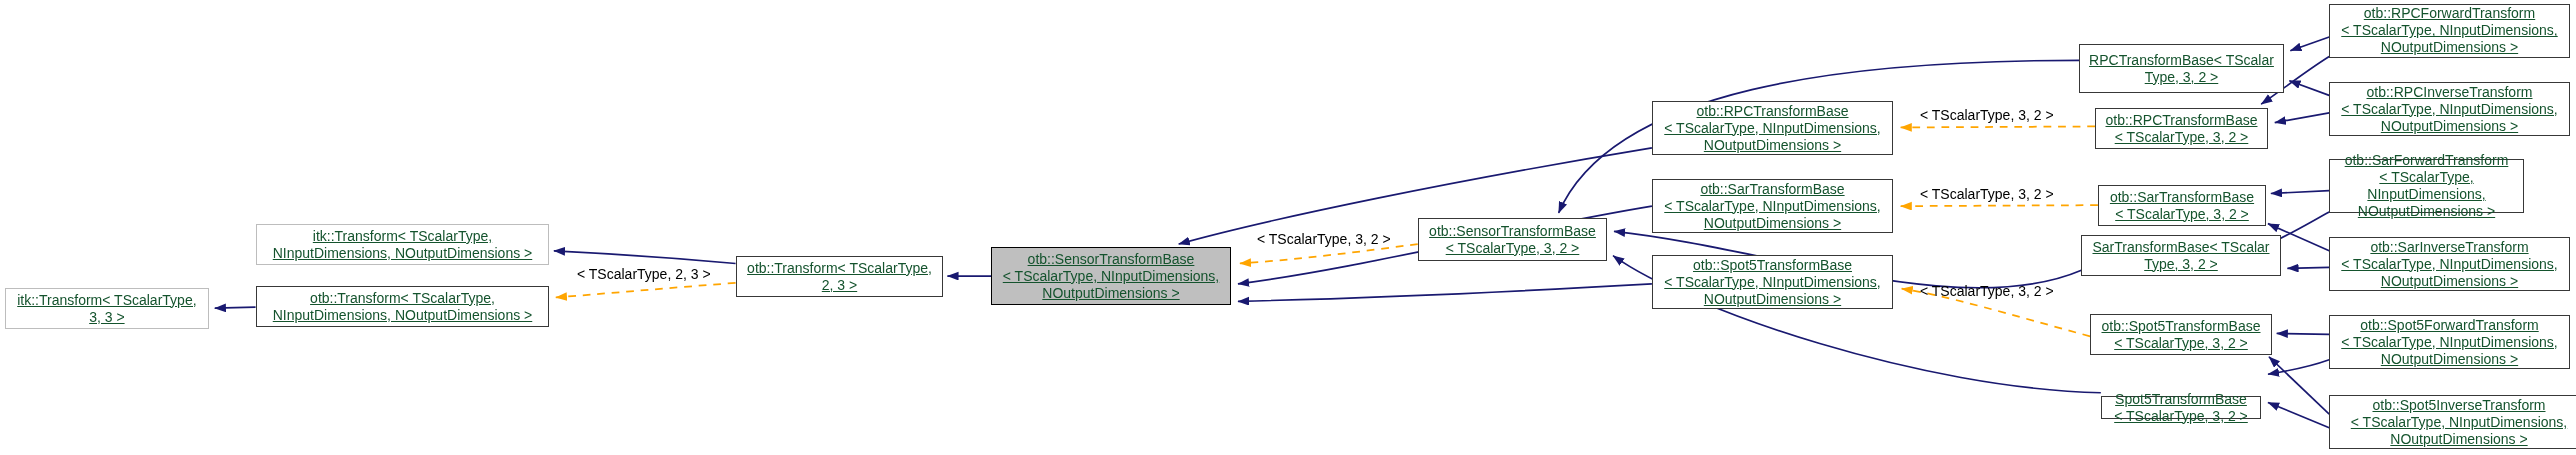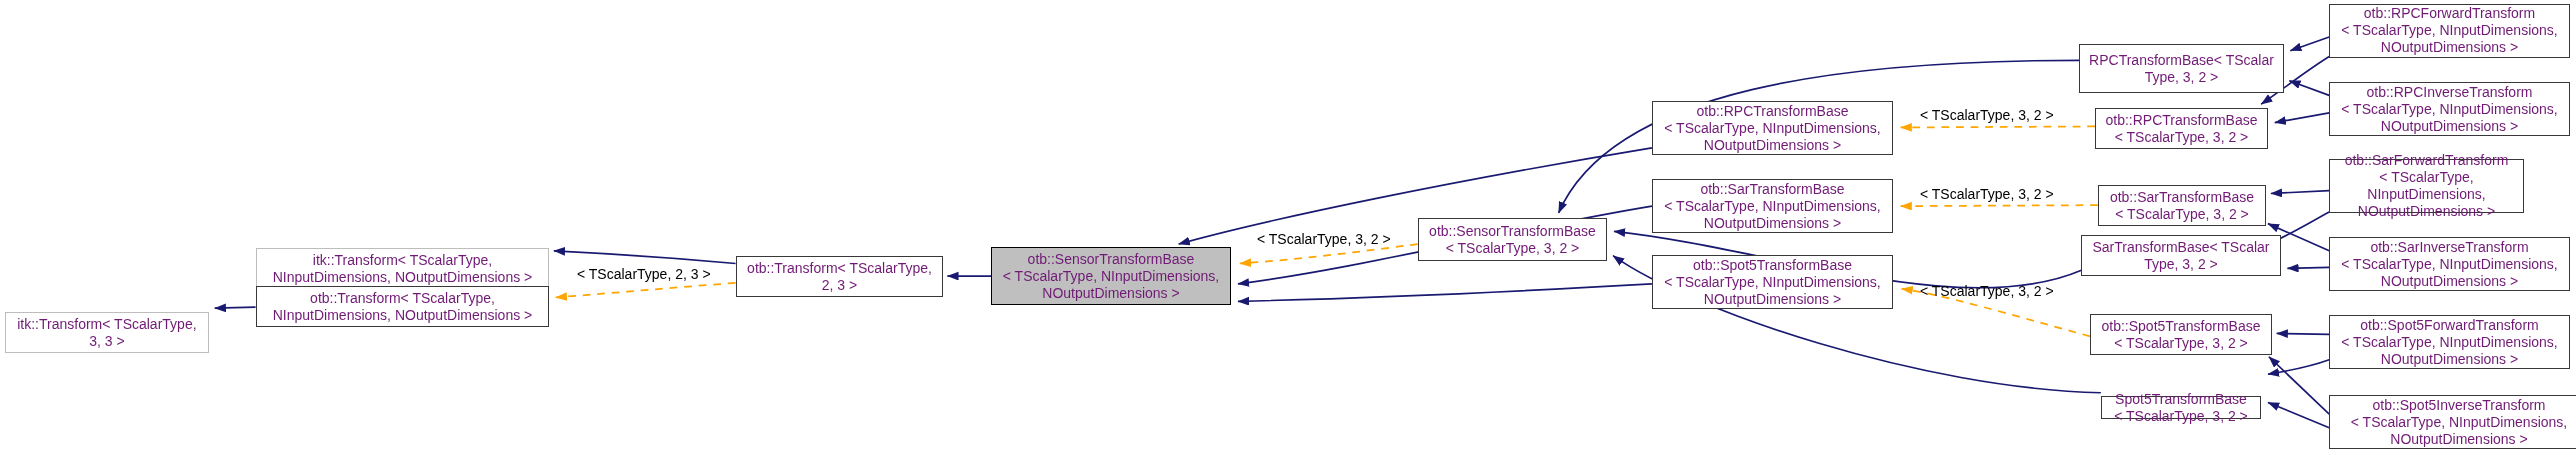--- a/index.html
+++ b/index.html
@@ -9,33 +9,34 @@
     font-family:"Liberation Sans",sans-serif;
     background:#ffffff;
     overflow:hidden;
   }
   svg.edges{position:absolute;left:0;top:0;z-index:0;}
   .node{
     position:absolute;
     box-sizing:border-box;
     background:#ffffff;
     border:1.9px solid #383838;
-    color:#701a75;
+    color:#14532d;
     font-size:14px;
     line-height:17px;
     text-align:center;
     white-space:pre-line;
     display:flex;
     align-items:center;
     justify-content:center;
     padding:1px 3.9px;
     z-index:1;
     cursor:pointer;
+    text-decoration:underline;
   }
-  .node.external{border-color:#bdbdbd;cursor:default;margin-top:24px;}
+  .node.external{border-color:#bdbdbd;cursor:default;}
   .node.current{background:#bfbfbf;border-color:#000;cursor:default;}
   .edge-label{
     position:absolute;
     font-size:14px;
     line-height:16.5px;
     color:#000;
     white-space:nowrap;
     z-index:2;
   }
 </style>

